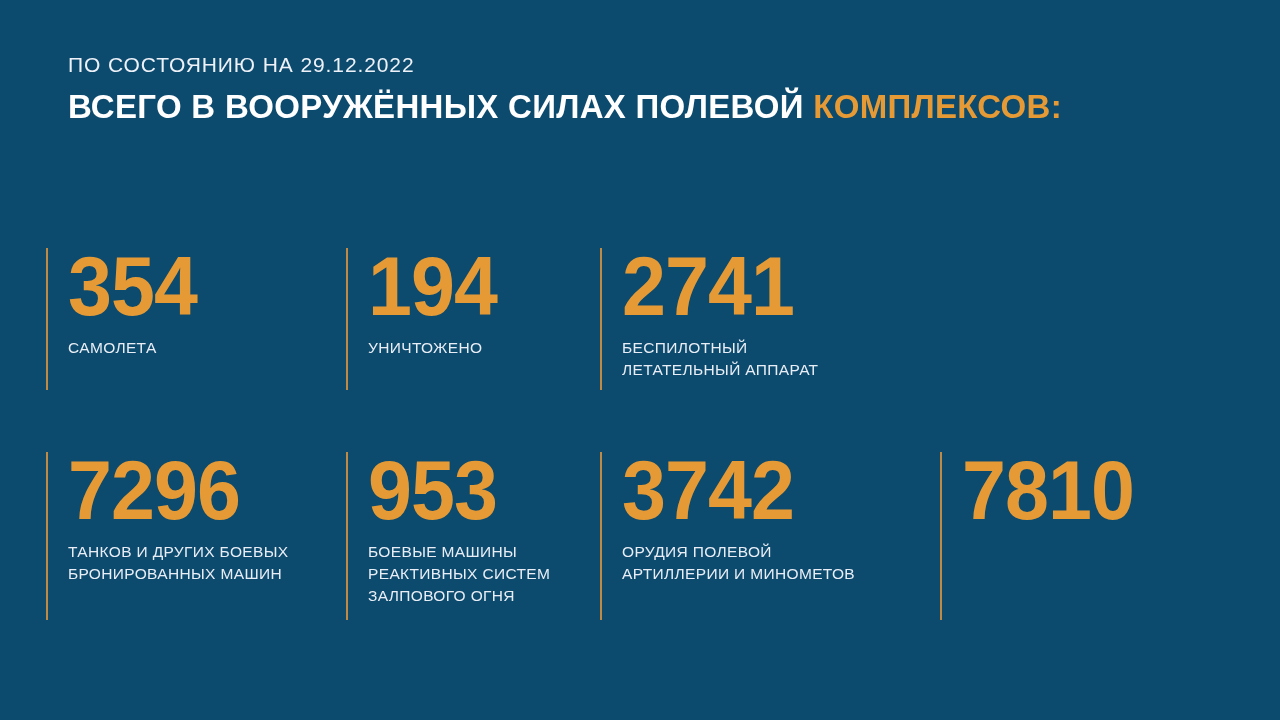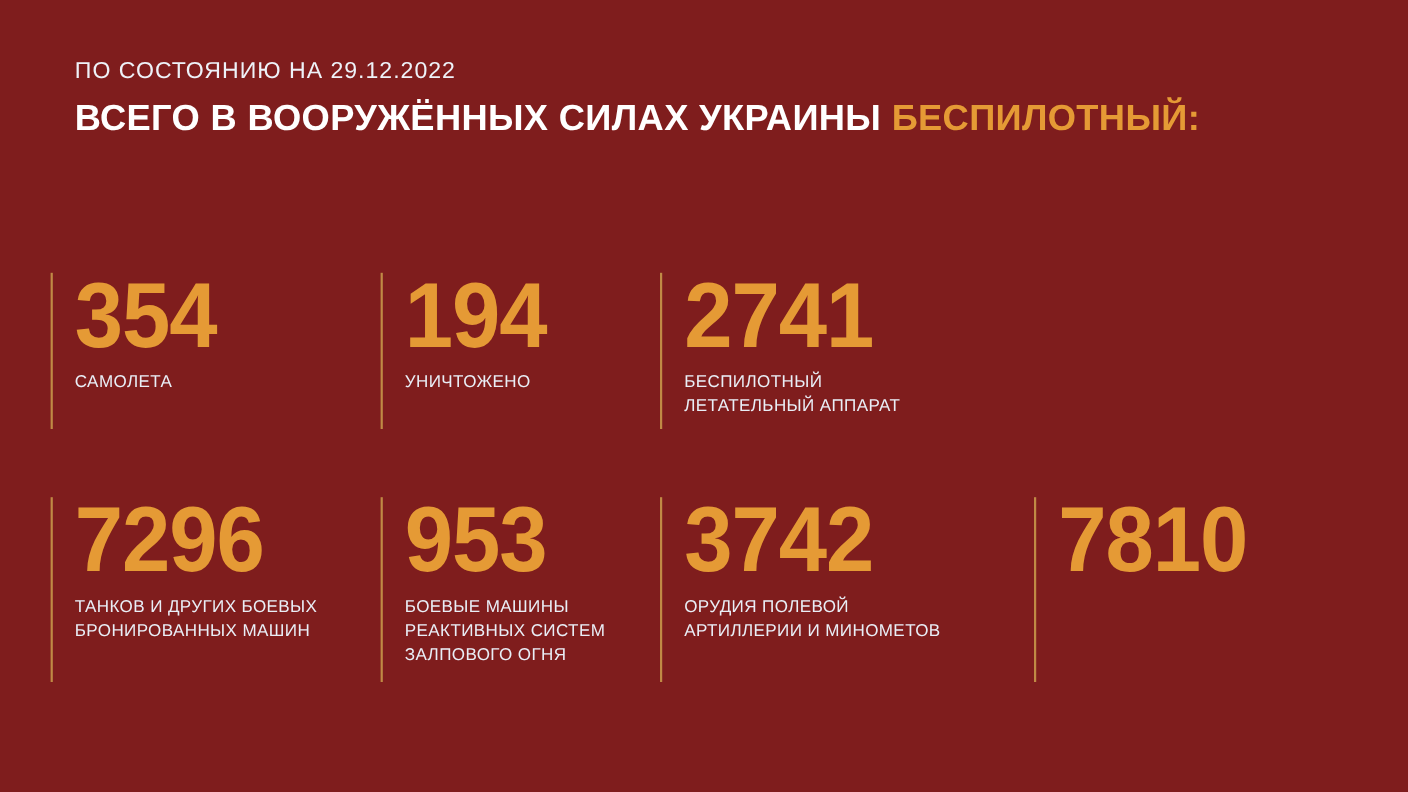--- a/index.html
+++ b/index.html
@@ -13,21 +13,21 @@
     overflow: hidden;
     background: #39435a;
     font-family: "Liberation Sans", "DejaVu Sans", sans-serif;
     -webkit-font-smoothing: antialiased;
   }
 
   .poster {
     position: relative;
     width: 1280px;
     height: 720px;
-    background: #7f1d1d;
+    background: #0c4a6e;
     box-sizing: border-box;
   }
 
   
   .header {
     position: absolute;
     left: 68px;
     top: 52px;
     width: 1160px;
   }
@@ -114,21 +114,21 @@
   }
 </style>
 </head>
 <body>
 
 <div class="poster">
 
   <div class="header">
     <div class="header-date">ПО СОСТОЯНИЮ НА 29.12.2022</div>
     <div class="header-title">
-      <span>ВСЕГО В ВООРУЖЁННЫХ СИЛАХ УКРАИНЫ </span><span class="accent">БЕСПИЛОТНЫЙ:</span>
+      <span>ВСЕГО В ВООРУЖЁННЫХ СИЛАХ ПОЛЕВОЙ </span><span class="accent">КОМПЛЕКСОВ:</span>
     </div>
   </div>
 
   <div class="grid">
 
     <div class="row row-1">
       <div class="cell col-1">
         <div class="stat-value">354</div>
         <div class="stat-label">САМОЛЕТА</div>
       </div>

